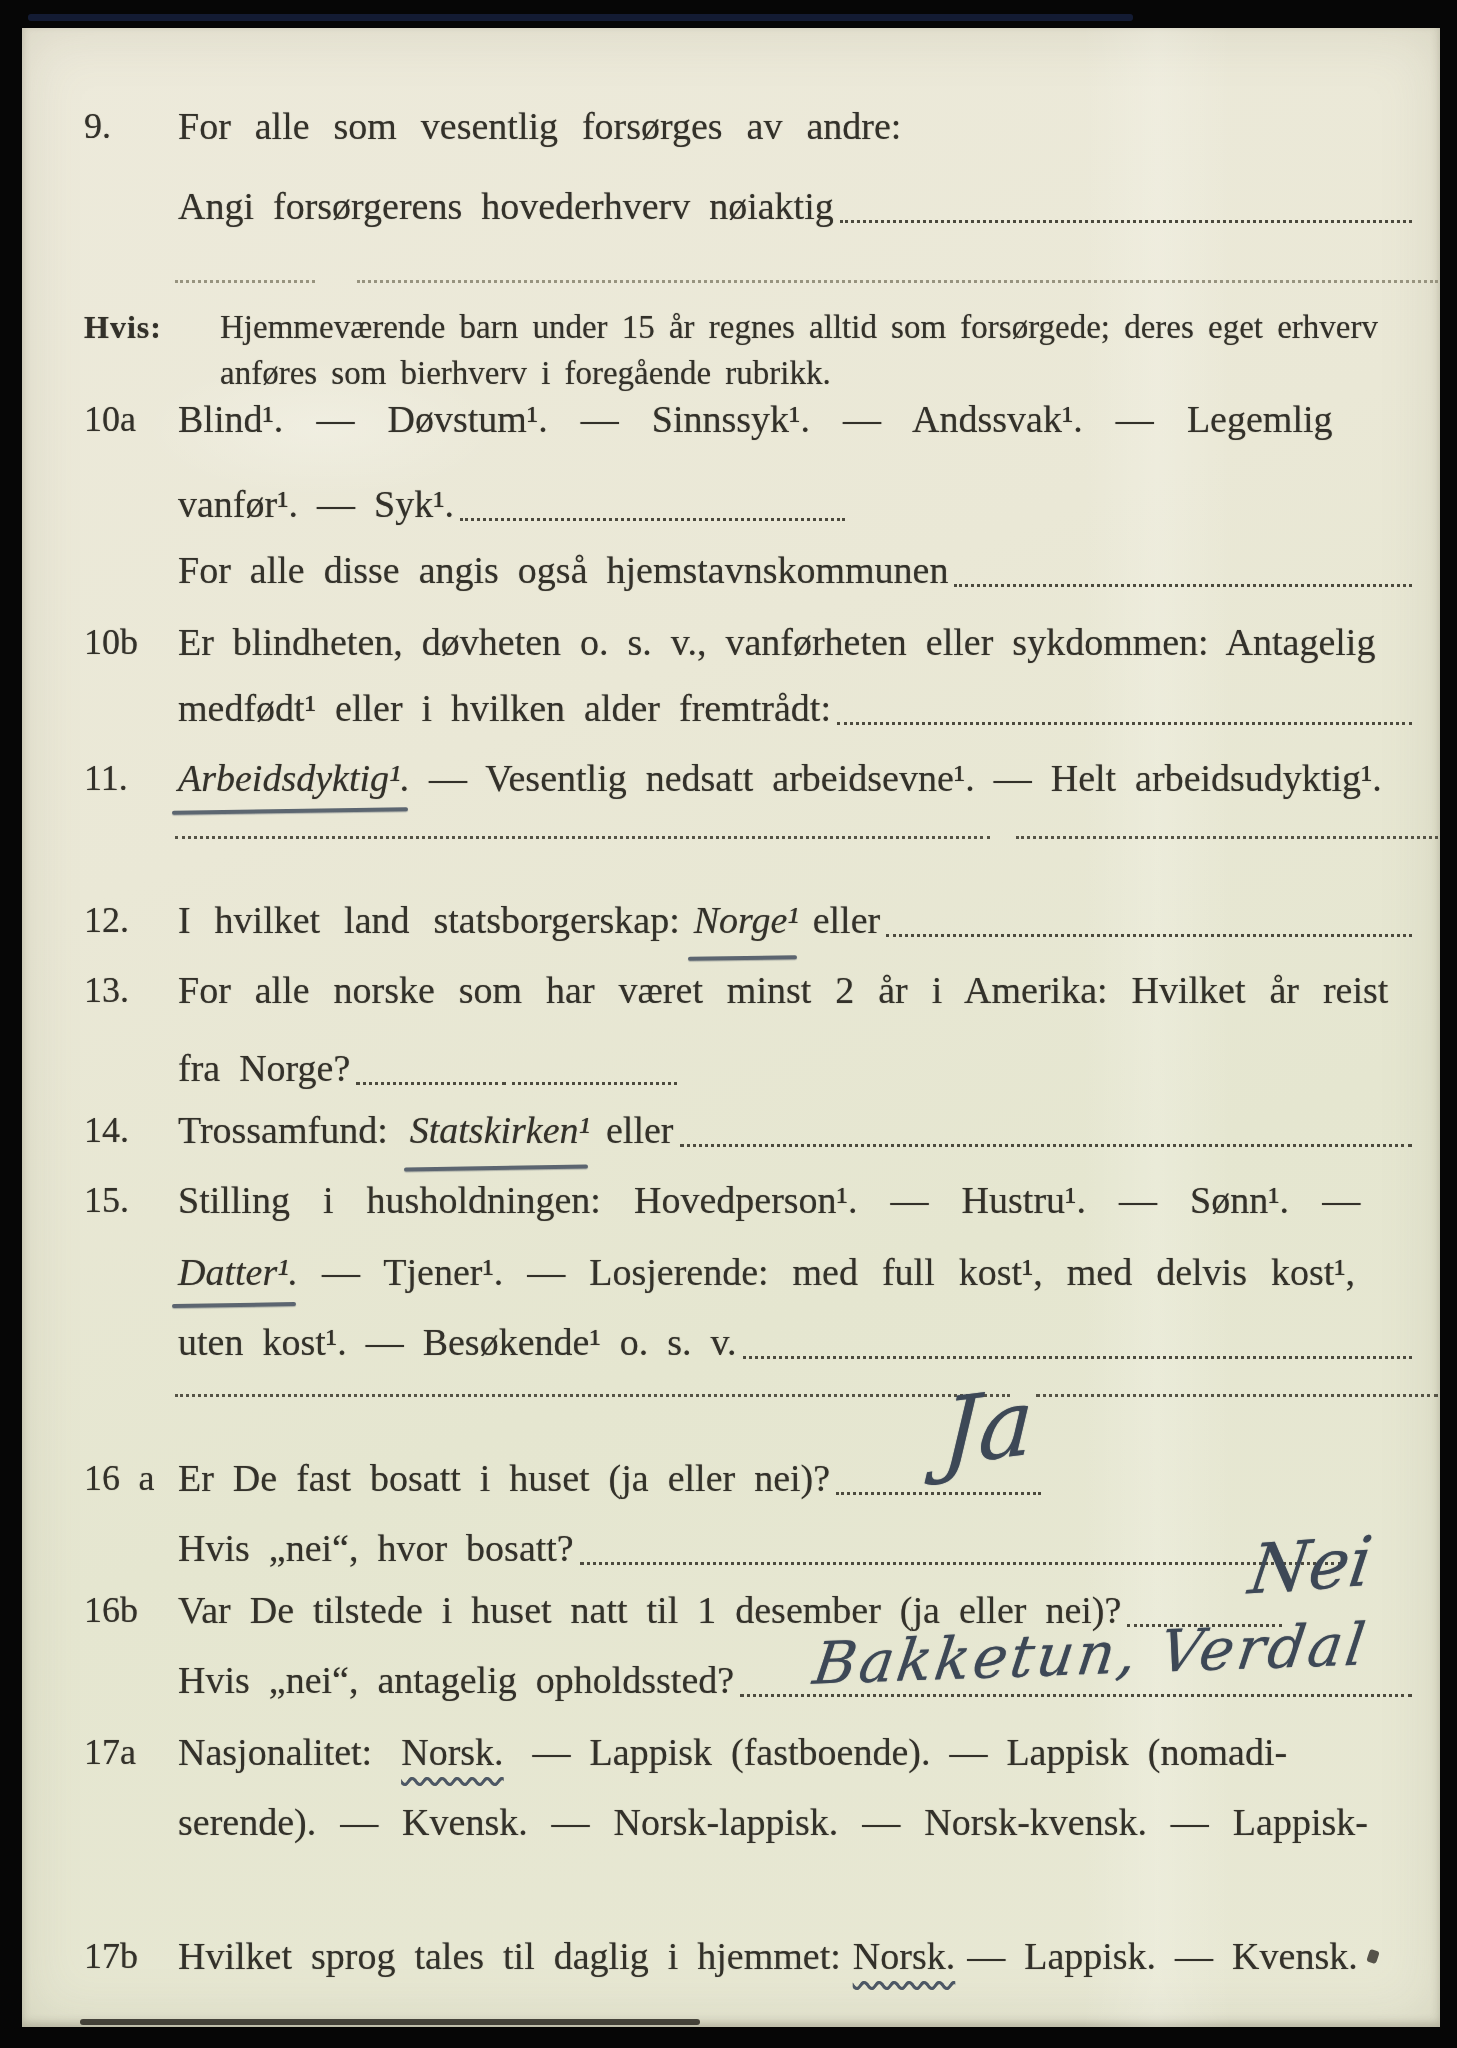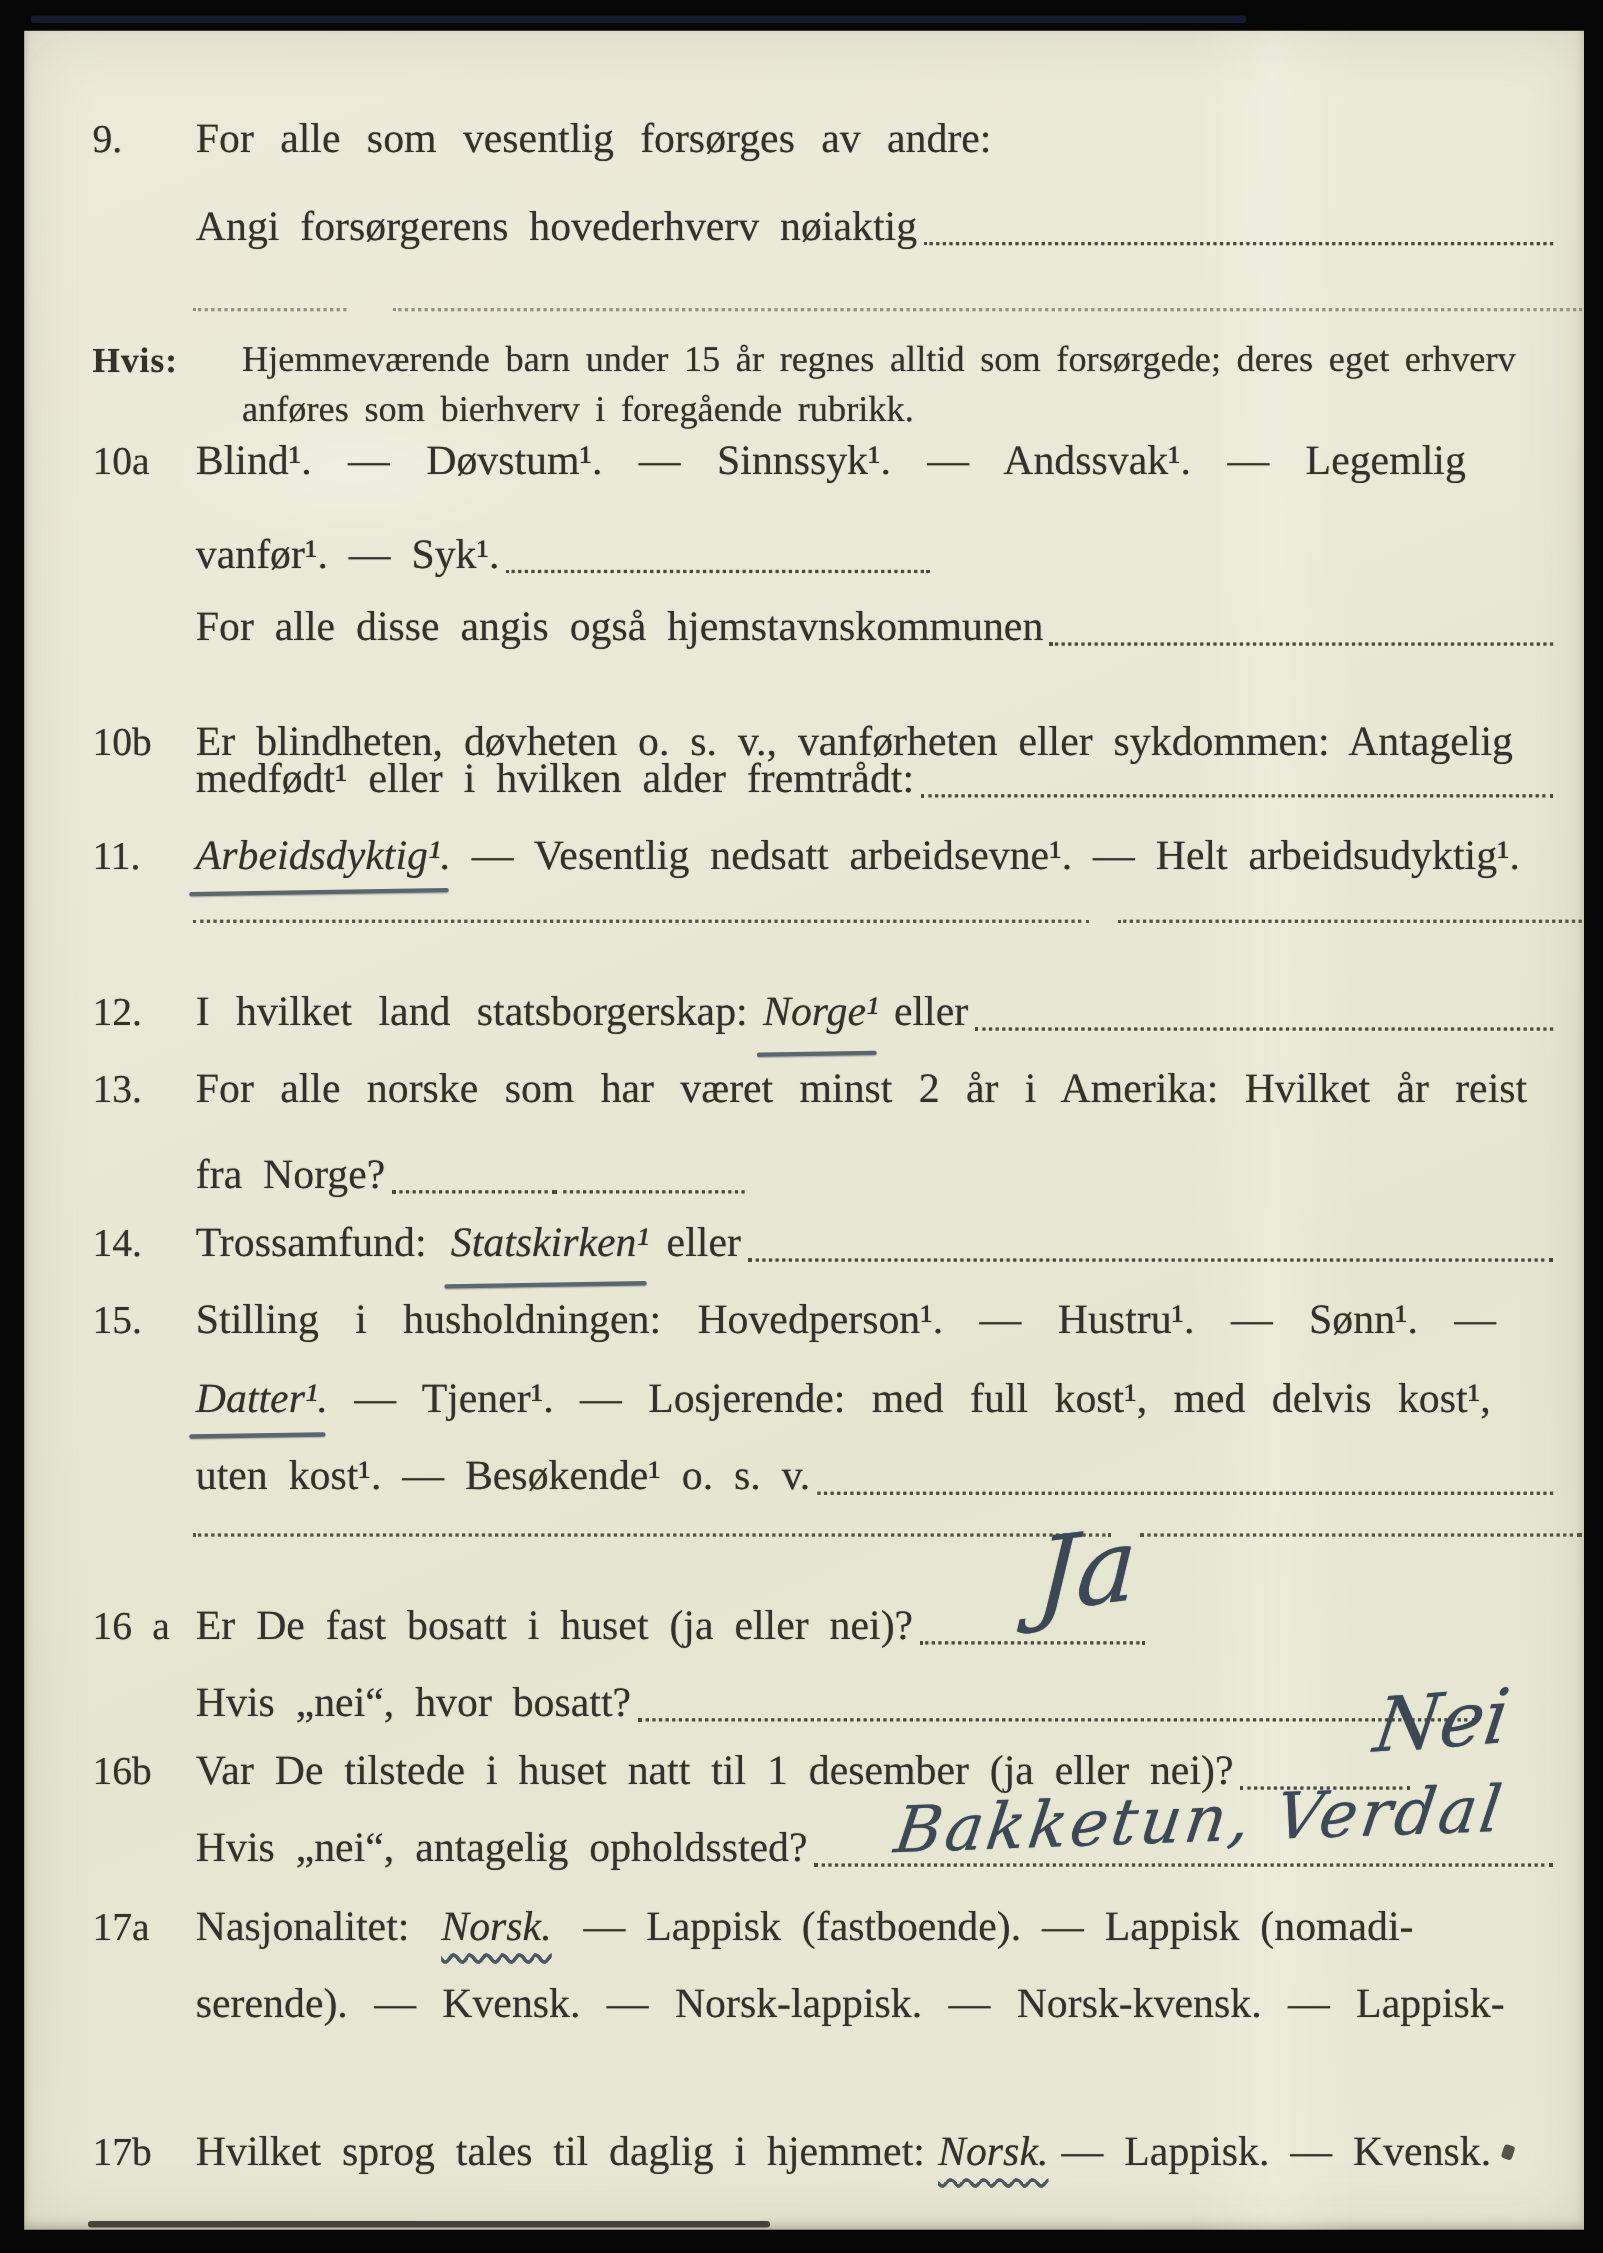--- a/index.html
+++ b/index.html
@@ -34,21 +34,21 @@
   .leader.fill{flex:1 1 auto;}
   .rule{position:absolute;left:153px;right:2px;display:flex;}
   .rule .seg{border-bottom:3px dotted #555346;height:0;}
   .rule.faint .seg{border-bottom-color:#97937f;}
 
   .pen-straight{position:relative;font-style:italic;}
   .pen-straight::after{content:"";position:absolute;left:-6px;right:2px;bottom:-14px;height:4px;
         background:#4d5866;border-radius:3px;transform:rotate(-0.9deg);opacity:.9;
         box-shadow:0 1px 1px rgba(70,80,95,.4);}
   .pen-wavy{text-decoration-line:underline;text-decoration-style:wavy;
-        text-decoration-color:#4d5866;text-decoration-thickness:2.5px;text-underline-offset:12px;font-style:italic;}
+        text-decoration-color:#4d5866;text-decoration-thickness:2.5px;text-underline-offset:12px;}
 
   .hand{position:absolute;font-family:"DejaVu Serif", serif;font-style:italic;
         color:#3d4856;white-space:nowrap;text-shadow:0 0 1px rgba(60,70,86,.7);}
   .hand.ja{left:920px;top:1346px;font-size:92px;transform:rotate(-7deg) skewX(-10deg);}
   .hand.nei{left:1228px;top:1498px;font-size:68px;transform:rotate(-4deg) skewX(-12deg);}
   .hand.sted{left:792px;top:1592px;font-size:58px;transform:rotate(-2deg) skewX(-10deg);letter-spacing:3px;}
   .ink-dot{display:inline-block;width:10px;height:13px;background:#56534a;border-radius:3px;
         transform:rotate(18deg);margin-left:10px;align-self:center;}
 </style>
 </head>
@@ -90,21 +90,21 @@
     </div>
     <div class="line flex" style="top:516px">
       <span class="t">For alle disse angis også hjemstavnskommunen</span>
       <span class="leader fill"></span>
     </div>
     <div class="line flex" style="top:450px">
       <span class="t">vanfør¹. — Syk¹.</span>
       <span class="leader" style="flex:0 0 385px"></span>
     </div>
 
-    <div class="line" style="top:620px">
+    <div class="line" style="top:588px">
       <span class="num">10b</span>
       <span class="t">Er blindheten, døvheten o. s. v., vanførheten eller sykdommen: Antagelig</span>
     </div>
     <div class="line flex" style="top:654px">
       <span class="t">medfødt¹ eller i hvilken alder fremtrådt:</span>
       <span class="leader fill"></span>
     </div>
 
     <div class="line" style="top:724px">
       <span class="num">11.</span>

